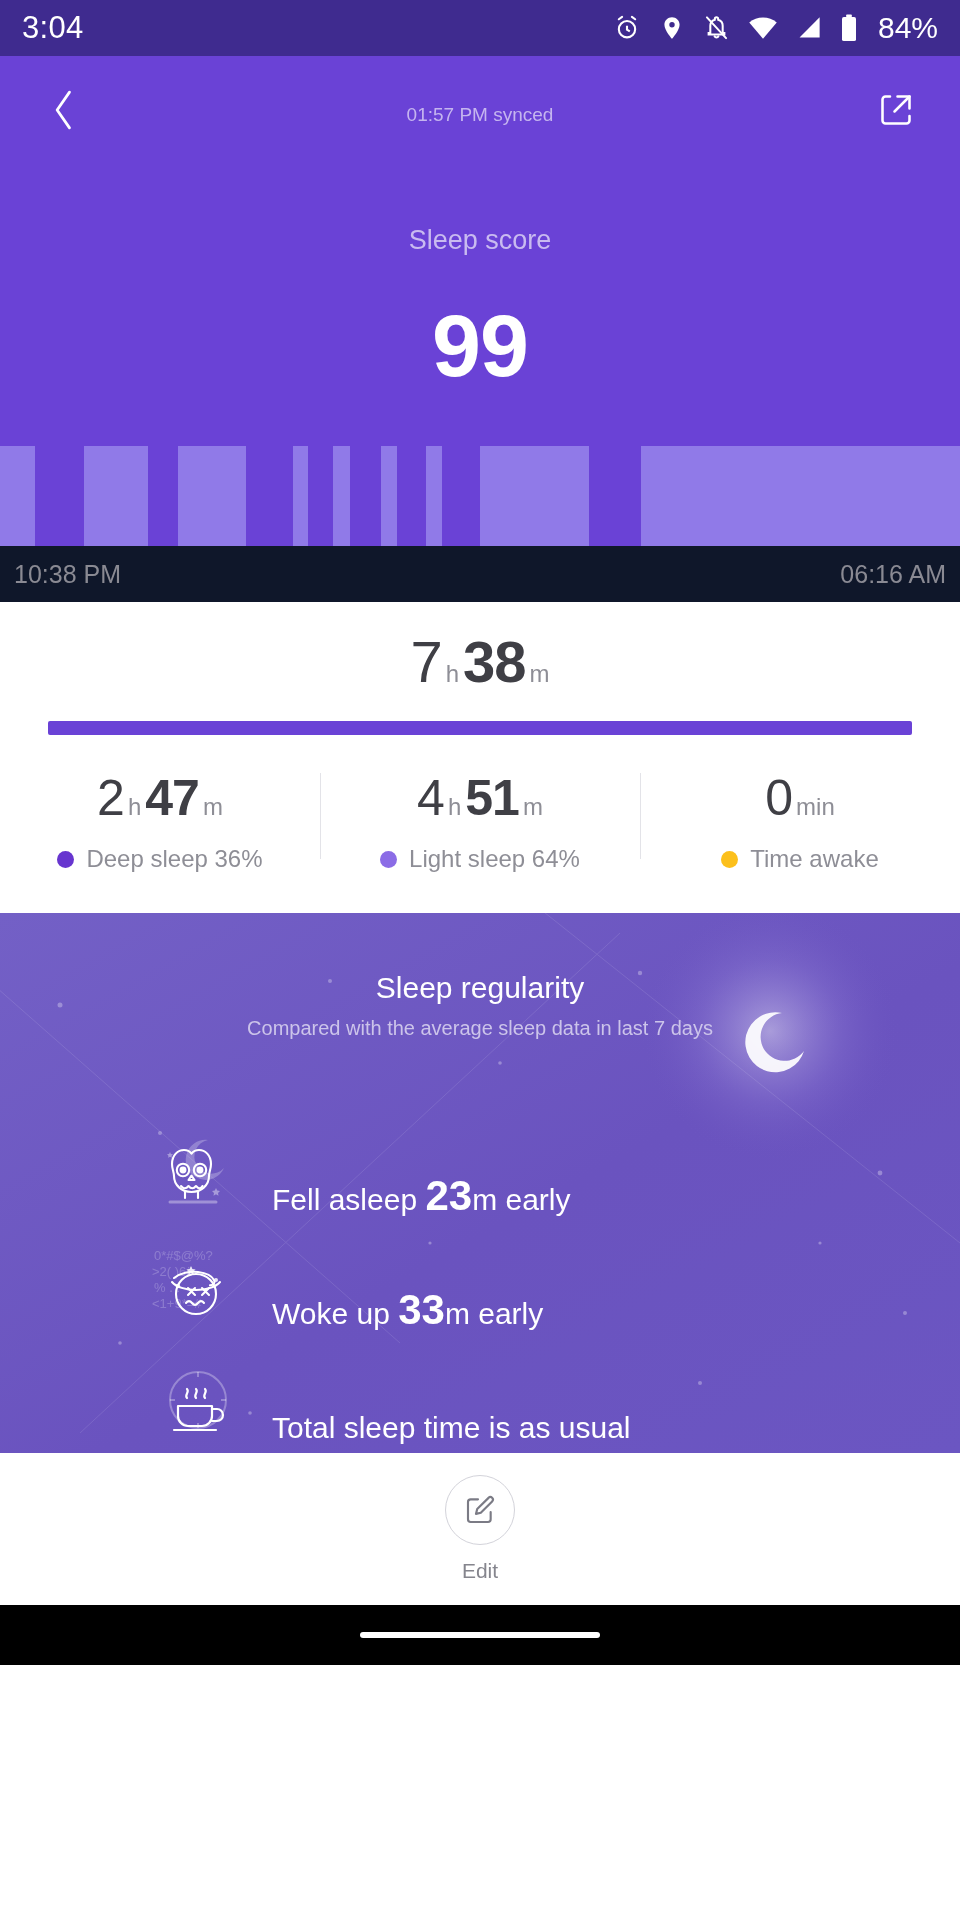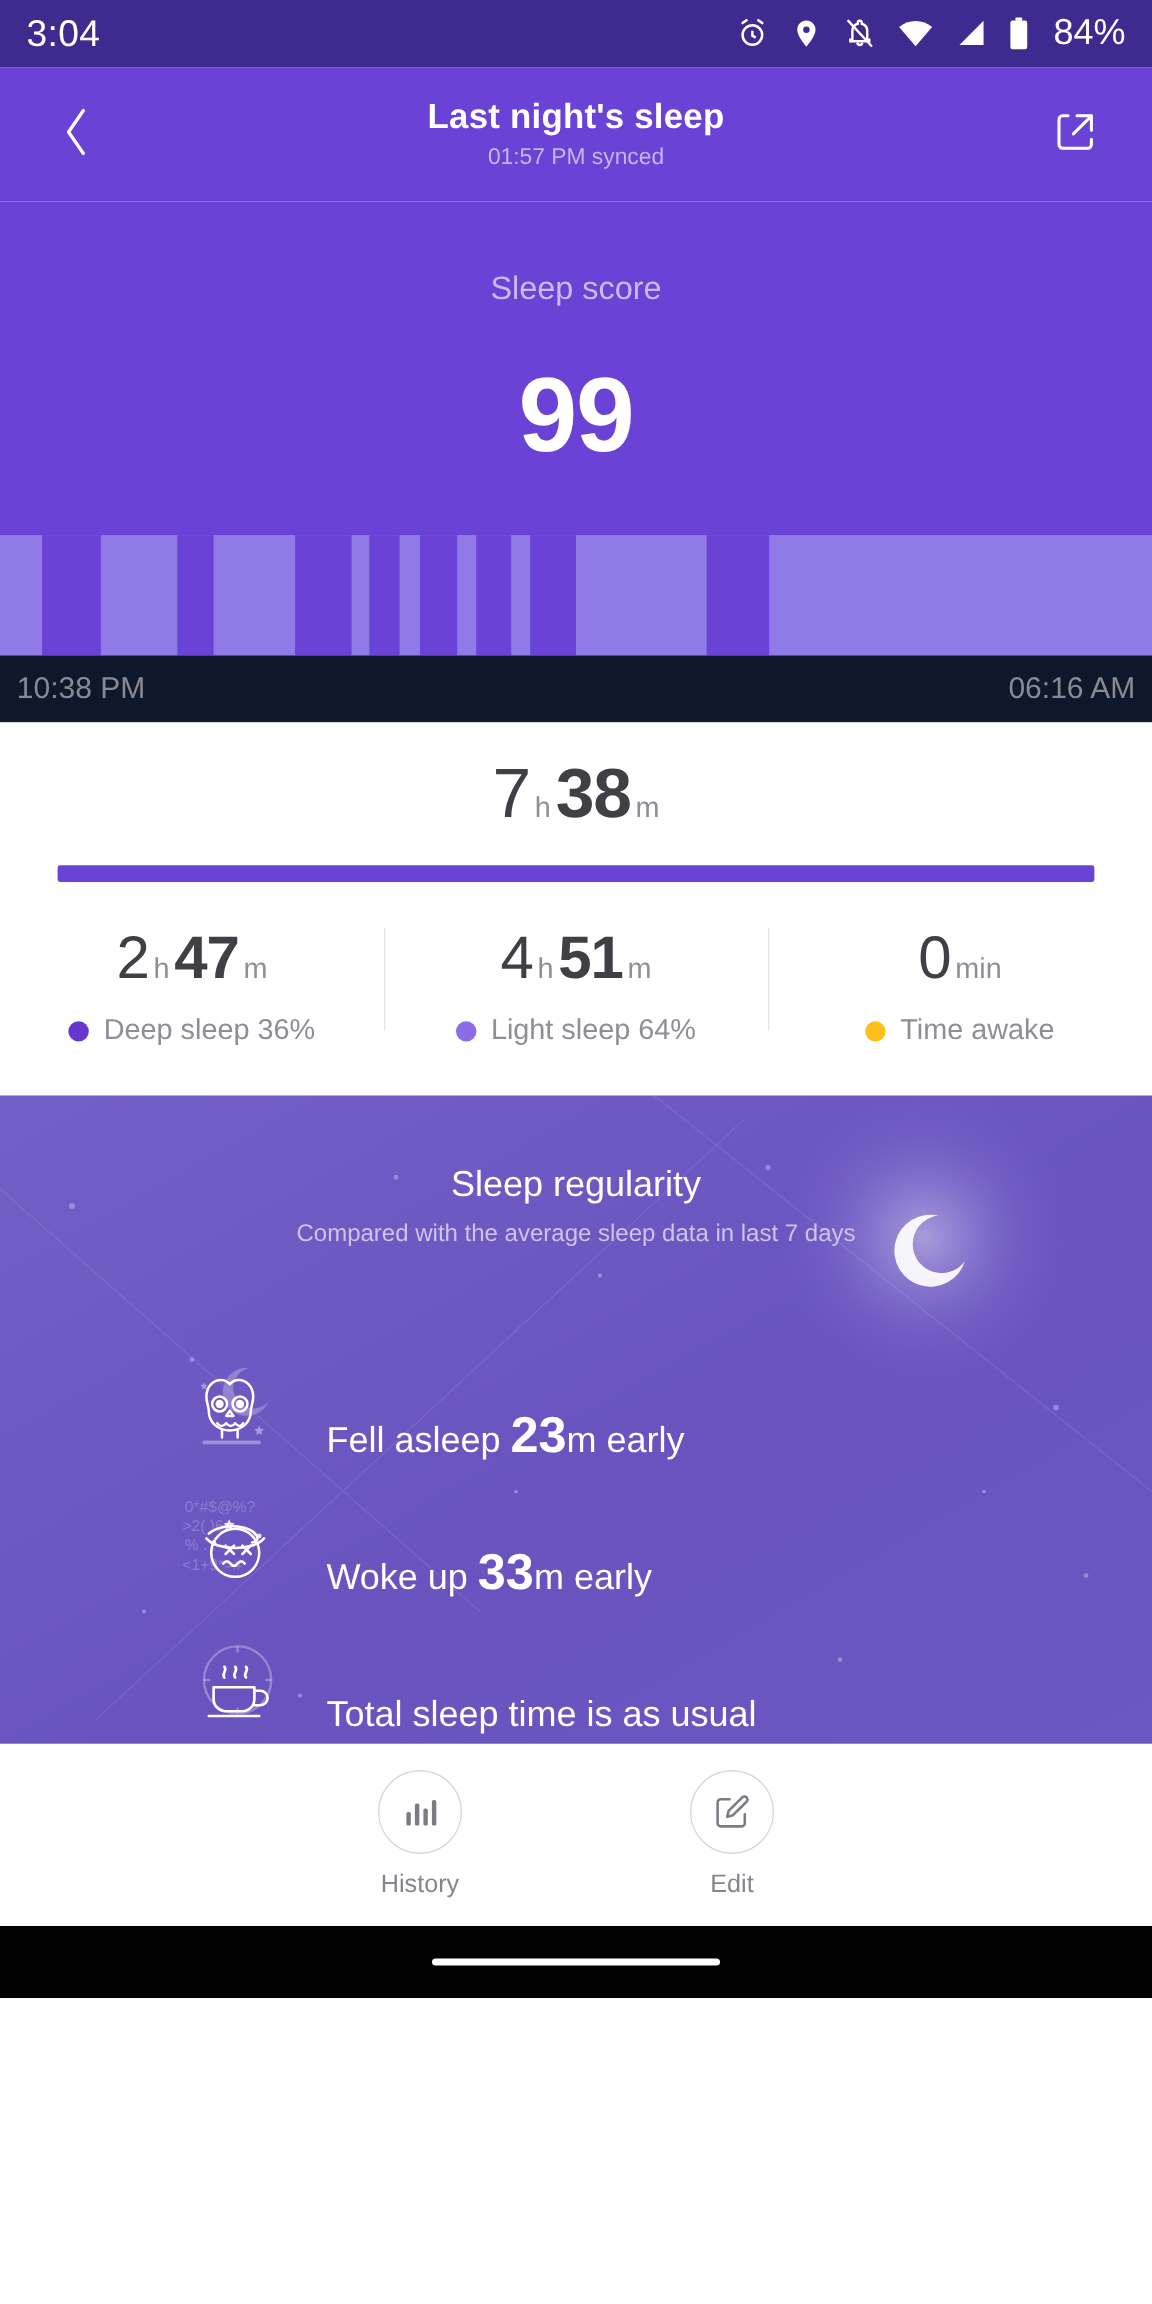--- a/index.html
+++ b/index.html
@@ -67,21 +67,21 @@
   .stat + .stat::before{
     content:""; position:absolute; left:0; top:4px; bottom:14px; width:1px; background:#e3e3e8;
   }
   .stat-value{ display:flex; align-items:baseline; color:#3f3f45; }
   .stat-value .big{ font-size:50px; }
   .stat-label{ display:flex; align-items:center; gap:12px; margin-top:18px; color:#8e8e96; font-size:24px; }
   .dot{ width:17px; height:17px; border-radius:50%; display:inline-block; }
 
   
   .regularity{
-    position:relative; background:#0f766e; overflow:hidden;
+    position:relative; background:#b91c1c; overflow:hidden;
     padding:58px 0 40px; height:540px;
   }
   .reg-bg{ position:absolute; inset:0; }
   .reg-head{ position:relative; text-align:center; }
   .reg-title{ color:#fff; font-size:30px; }
   .reg-sub{ color:#ccc4ea; font-size:20px; margin-top:12px; }
   .reg-rows{ position:relative; margin-top:66px; }
   .reg-row{ display:flex; align-items:flex-end; height:114px; padding-left:150px; }
   .reg-icon{ width:92px; height:92px; position:relative; flex:0 0 92px; }
   .reg-text{ color:#fff; font-size:30px; margin-left:30px; }
@@ -149,21 +149,20 @@
 
 <div class="header">
   <div class="hdr-btn">
     <span>
       <svg width="30" height="44" viewBox="0 0 16 32" fill="none" stroke="#fff" stroke-width="2" stroke-linecap="round" stroke-linejoin="round">
         <path d="M12 3 3 16l9 13"></path>
       </svg>
     </span>
   </div>
   <div class="hdr-center">
-    <div class="hdr-title">Last night's sleep</div>
     <div class="hdr-sub">01:57 PM synced</div>
   </div>
   <div class="hdr-btn" style="margin-left:auto">
     <span>
       <svg width="36" height="36" viewBox="0 0 24 24" fill="none" stroke="#fff" stroke-width="1.7" stroke-linecap="round" stroke-linejoin="round">
         <path d="M8 3H5a2 2 0 0 0-2 2v14a2 2 0 0 0 2 2h14a2 2 0 0 0 2-2v-3"></path>
         <path d="M13 3h8v8"></path>
           <path d="M21 3 11 13"></path>
       </svg>
     </span>
@@ -366,31 +365,20 @@
       <div class="reg-text">
         <span>Total sleep time is as usual</span><b></b><span></span>
       </div>
     </div>
   </div>
 </div>
 
 <div class="bottombar">
   <div class="action">
     <div class="action-circle">
-      <svg width="34" height="34" viewBox="0 0 24 24" fill="#7b7b85">
-        <rect x="4" y="12" width="2.6" height="8" rx="1"></rect>
-        <rect x="9" y="7" width="2.6" height="13" rx="1"></rect>
-        <rect x="14" y="10" width="2.6" height="10" rx="1"></rect>
-        <rect x="19" y="5" width="2.6" height="15" rx="1"></rect>
-      </svg>
-    </div>
-    <div class="action-label">History</div>
-  </div>
-  <div class="action">
-    <div class="action-circle">
       <svg width="32" height="32" viewBox="0 0 24 24" fill="none" stroke="#7b7b85" stroke-width="1.6" stroke-linecap="round" stroke-linejoin="round">
         <path d="M20 13.5V19a2 2 0 0 1-2 2H5a2 2 0 0 1-2-2V6a2 2 0 0 1 2-2h5.5"></path>
         <path d="M18.4 2.9a1.9 1.9 0 0 1 2.7 2.7L12.6 14l-3.6.9.9-3.6z"></path>
       </svg>
     </div>
     <div class="action-label">Edit</div>
   </div>
 </div>
 
 <div class="navbar">

